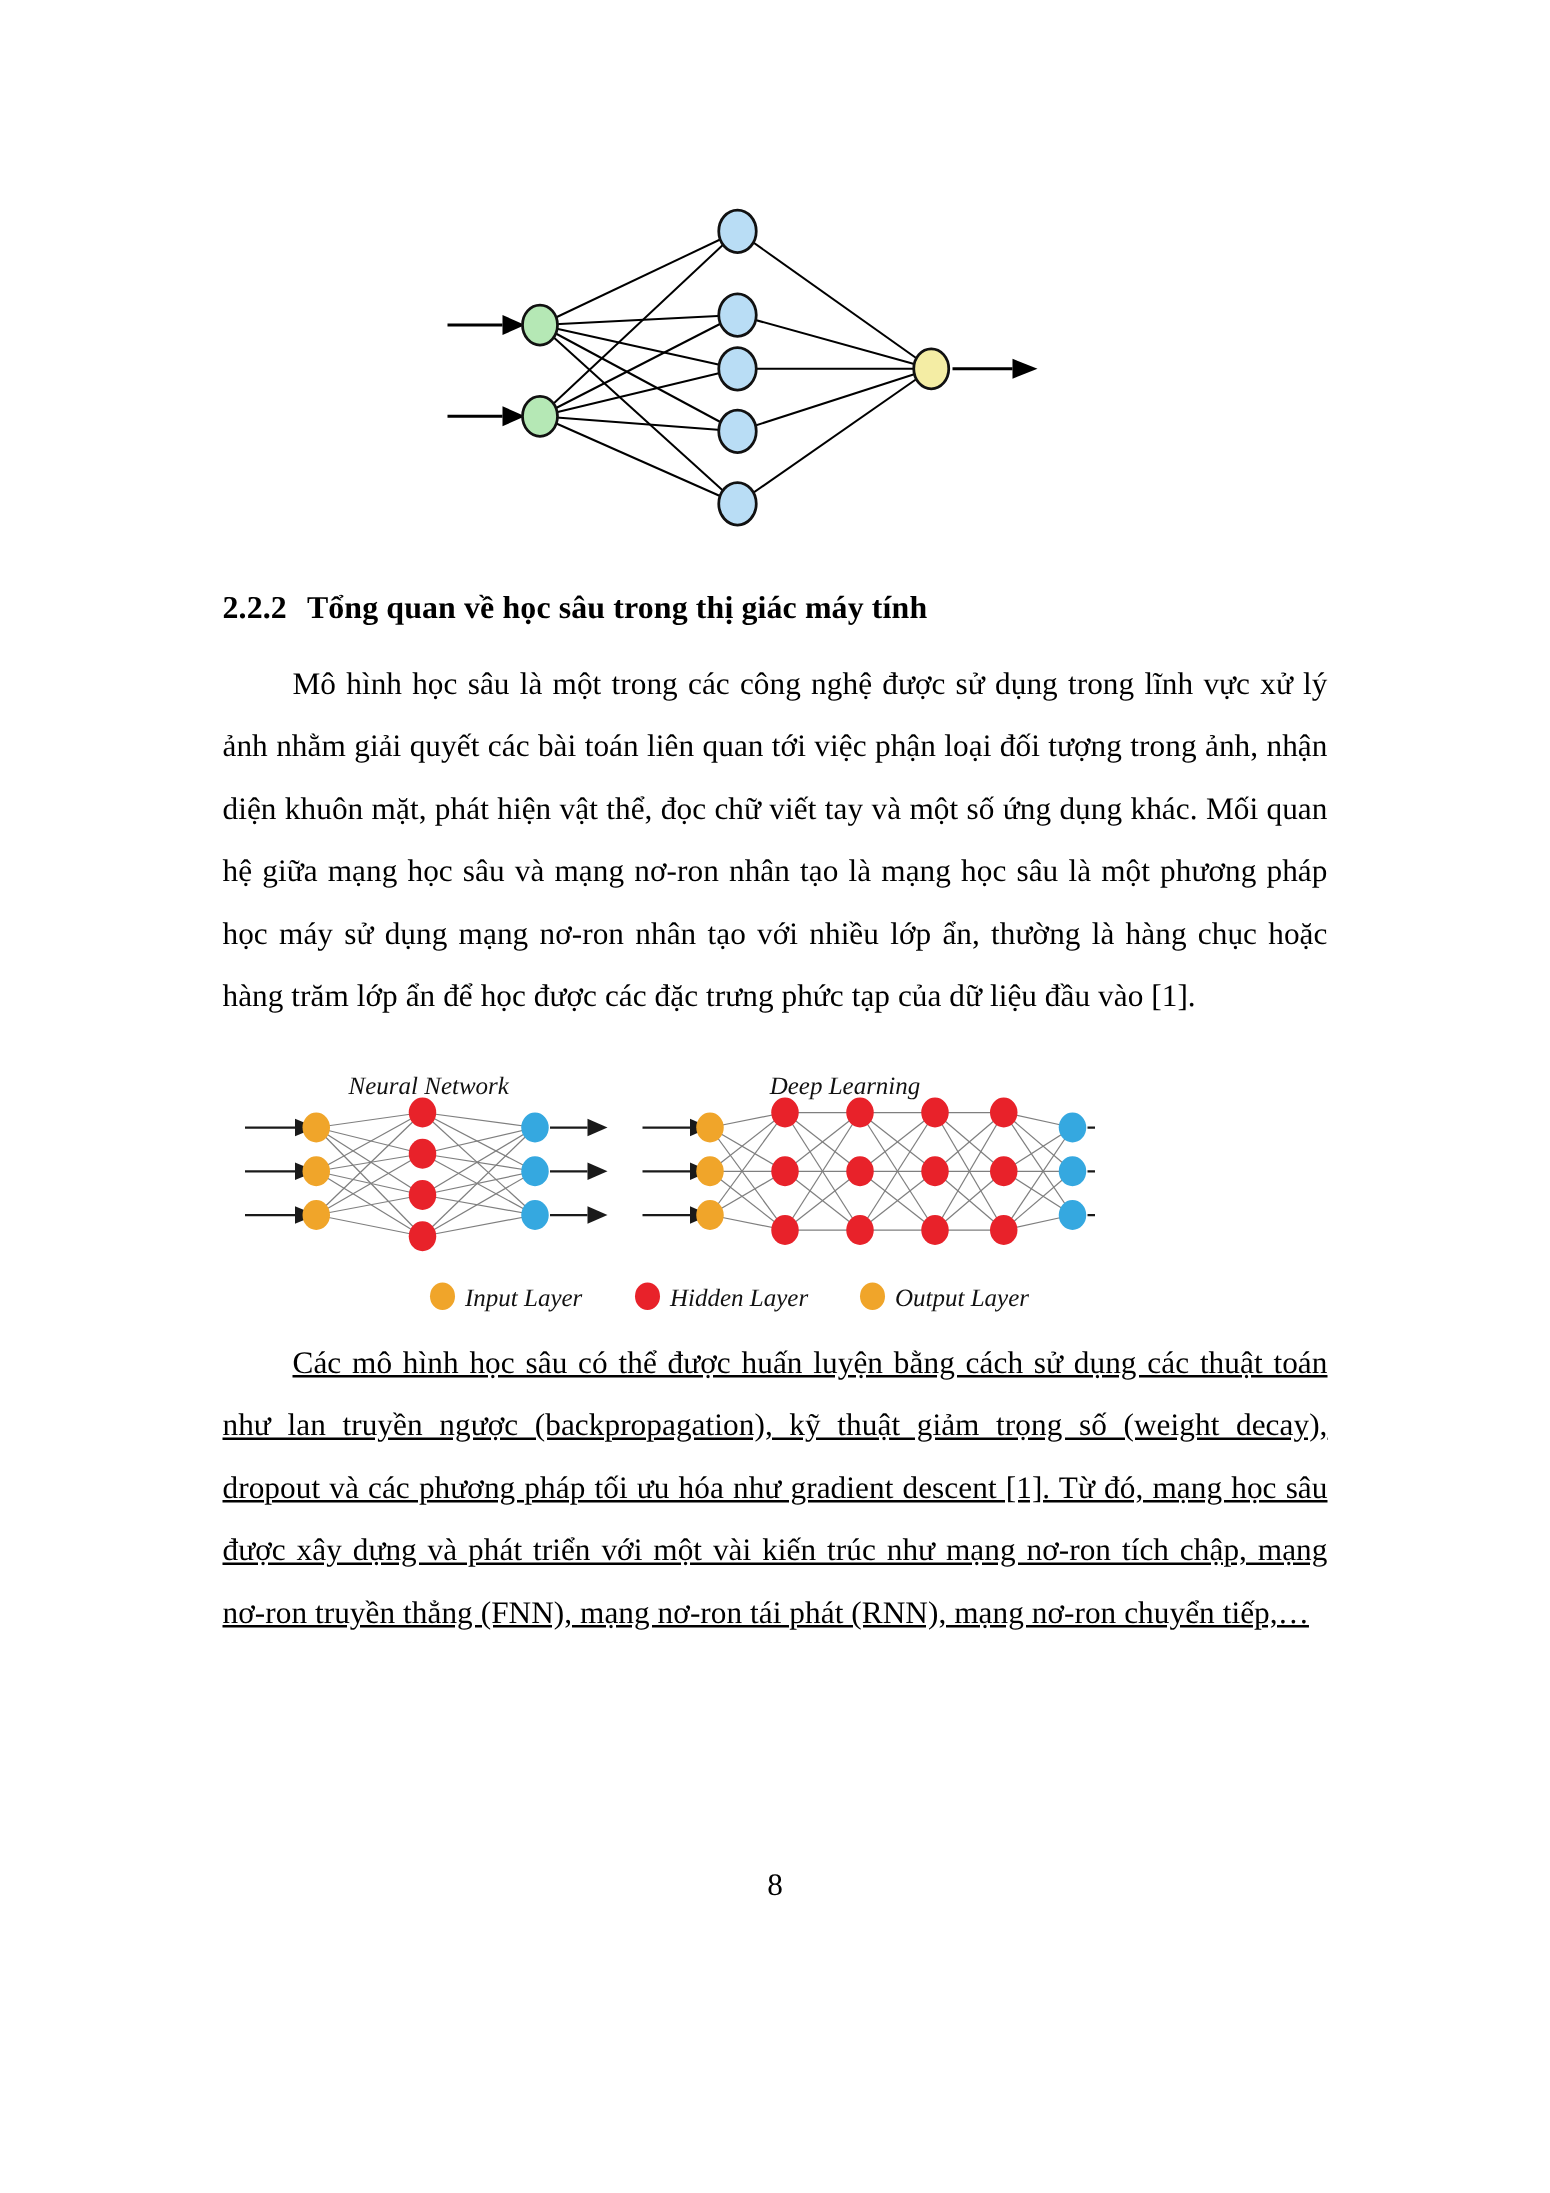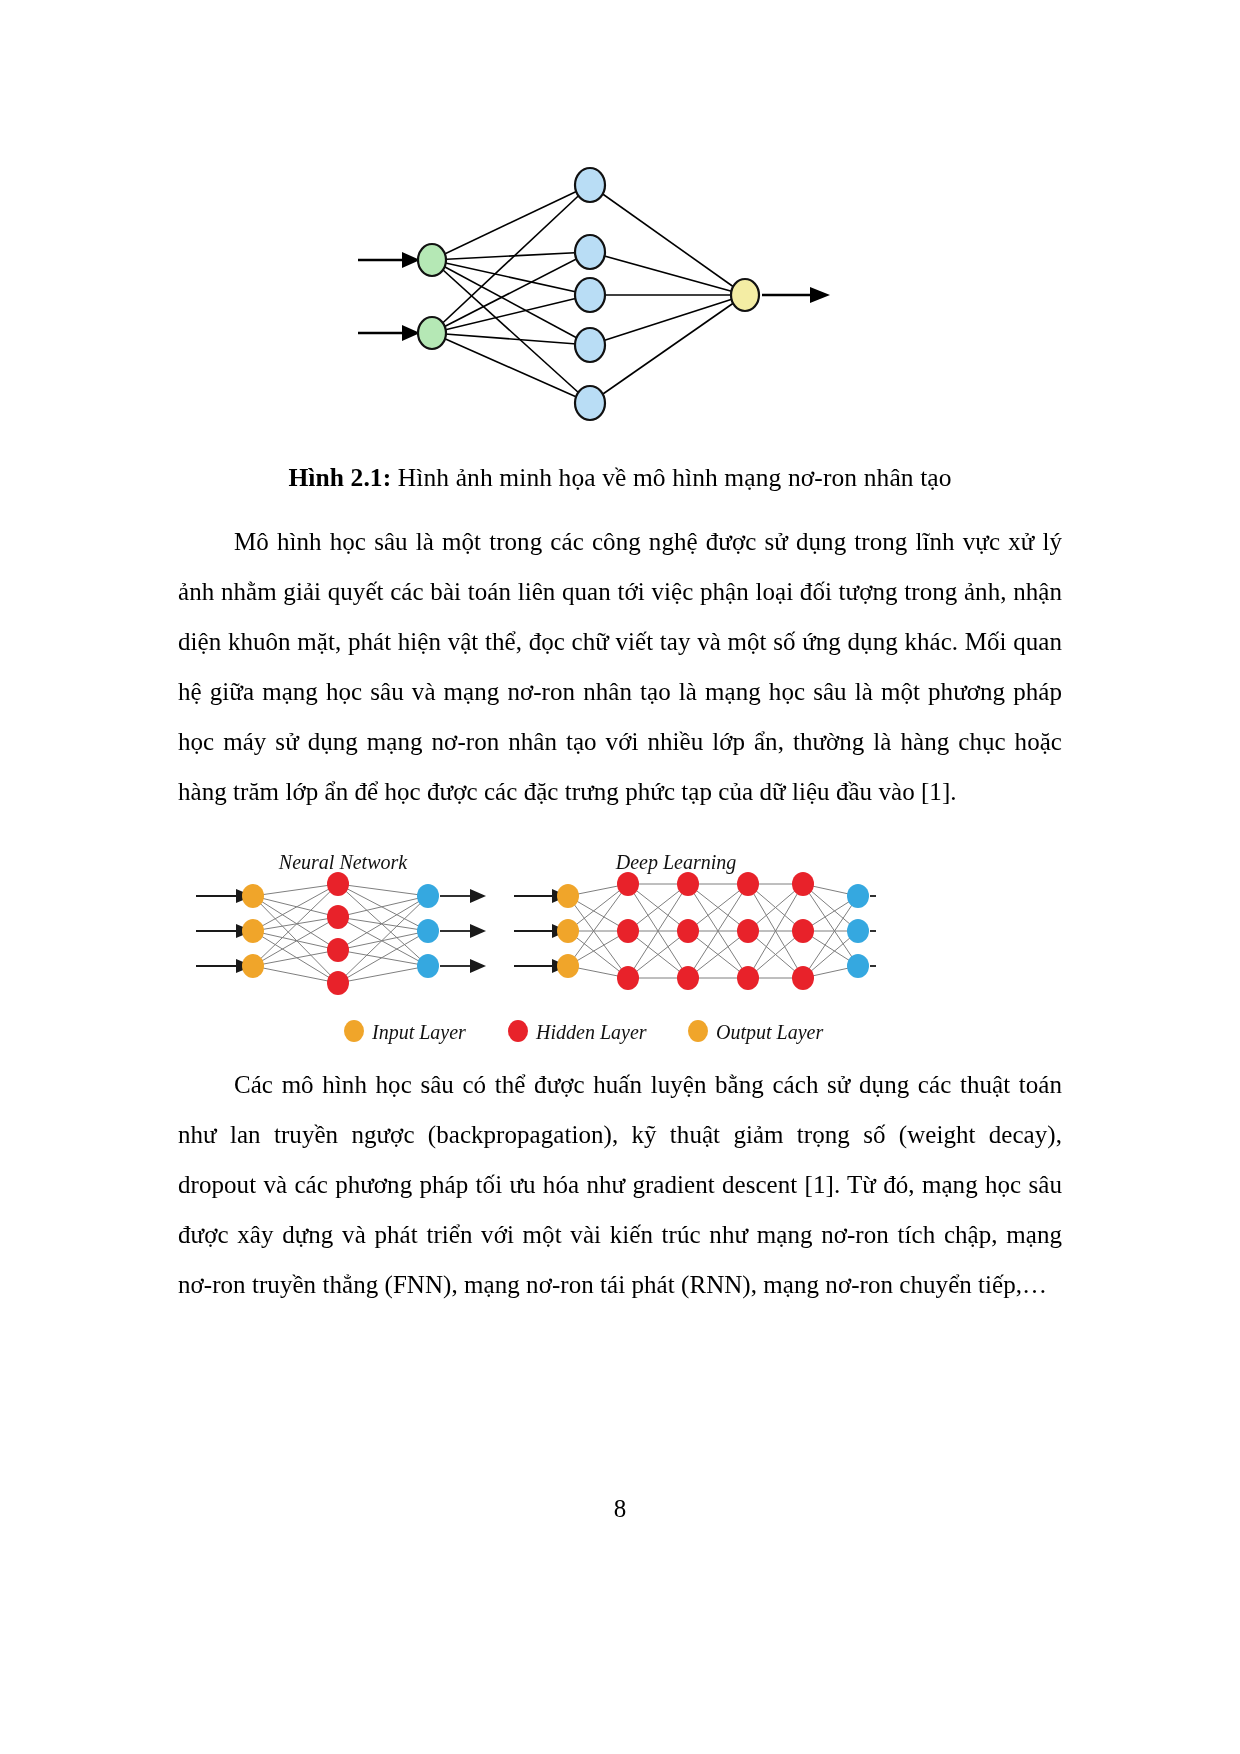--- a/index.html
+++ b/index.html
@@ -57,21 +57,21 @@
   
   .para {
     font-size: 25px;
     line-height: 50px;
     text-align: justify;
     text-justify: inter-word;
     text-indent: 56px;
     margin-top: 22px;
     letter-spacing: 0.05px;
   }
-  .para.tight { margin-top: 4px; }
+  .para.tight { margin-top: 4px; text-decoration: underline; }
   .para-last-line-left { text-align-last: left; }
 
   
   .fig2-wrap {
     width: 100%;
     display: flex;
     justify-content: flex-start;
     margin-top: 34px;
     font-style: italic;
   }
@@ -140,24 +140,24 @@
           <ellipse cx="92" cy="105" rx="14" ry="16" fill="#b5e8b5" stroke="#111" stroke-width="2.2"></ellipse>
           <ellipse cx="92" cy="178" rx="14" ry="16" fill="#b5e8b5" stroke="#111" stroke-width="2.2"></ellipse>
         </g>
 
         <g>
           <ellipse cx="405" cy="140" rx="14" ry="16" fill="#f4eda4" stroke="#111" stroke-width="2.2"></ellipse>
         </g>
       </svg>
     </div>
 
-    <div class="caption">
-      <span class="cap-label">Hình 2.1:</span><span> Hình ảnh minh họa về mô hình mạng nơ-ron nhân tạo</span>
+
+    <div class="heading">
+      <span class="num">2.2.2</span><span>Tổng quan về học sâu trong thị giác máy tính</span>
     </div>
-
 
     <div class="para para-last-line-left">Mô hình học sâu là một trong các công nghệ được sử dụng trong lĩnh vực xử lý ảnh nhằm giải quyết các bài toán liên quan tới việc phận loại đối tượng trong ảnh, nhận diện khuôn mặt, phát hiện vật thể, đọc chữ viết tay và một số ứng dụng khác. Mối quan hệ giữa mạng học sâu và mạng nơ-ron nhân tạo là mạng học sâu là một phương pháp học máy sử dụng mạng nơ-ron nhân tạo với nhiều lớp ẩn, thường là hàng chục hoặc hàng trăm lớp ẩn để học được các đặc trưng phức tạp của dữ liệu đầu vào [1].</div>
 
     <div class="fig2-wrap">
       <svg class="fig2-svg" width="700" height="205" viewBox="0 0 700 205">
 
         <text x="165" y="18" font-family="Liberation Serif, serif" font-size="20" text-anchor="middle" fill="#111">Neural Network</text>
         <text x="498" y="18" font-family="Liberation Serif, serif" font-size="20" text-anchor="middle" fill="#111">Deep Learning</text>
 
         <g stroke="#7f7f7f" stroke-width="1" fill="none">

